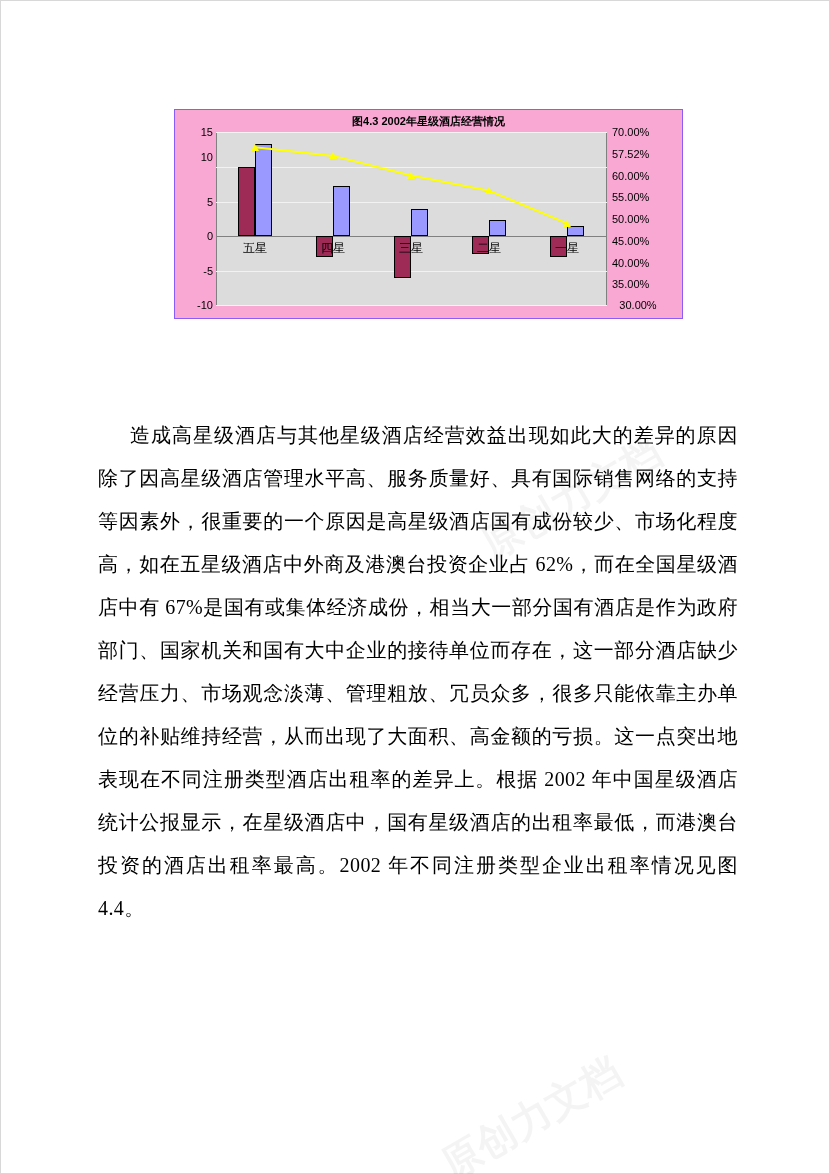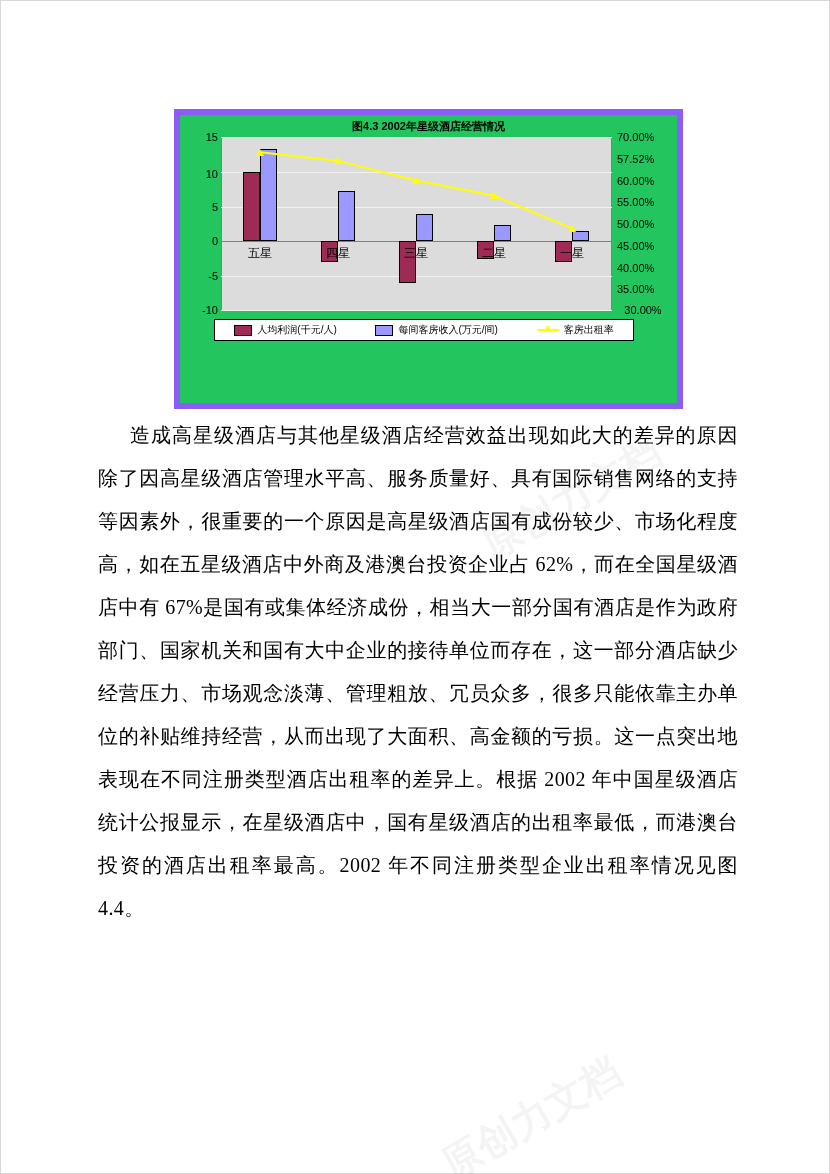--- a/index.html
+++ b/index.html
@@ -23,23 +23,23 @@
     box-sizing: border-box;
     border: 1px solid #d8d8d8;
     background: #fff;
   }
   
   .chart-wrap {
     position: absolute;
     left: 173px;
     top: 108px;
     width: 509px;
-    height: 300px;
-    border: 6px solid #8b5cf6;
-    background: #22c55e;
+    height: 210px;
+    border: 1px solid #8b5cf6;
+    background: #f9a8d4;
     box-sizing: border-box;
   }
   .chart-title {
     text-align: center;
     font-family: "Liberation Sans", sans-serif;
     font-size: 11px;
     font-weight: bold;
     padding-top: 4px;
     letter-spacing: 0px;
   }
@@ -188,21 +188,21 @@
       <div class="plot"></div>
 
       <div class="gridline" style="top:0px;"></div>
       <div class="gridline" style="top:34.8px;"></div>
       <div class="gridline" style="top:69.6px;"></div>
       <div class="axis-line-zero" style="top:104.4px;"></div>
       <div class="gridline" style="top:139.2px;"></div>
       <div class="gridline" style="top:173px;"></div>
 
       <div class="ytick-left" style="top:-6px;">15</div>
-      <div class="ytick-left" style="top:31px;">10</div>
+      <div class="ytick-left" style="top:19px;">10</div>
       <div class="ytick-left" style="top:63.6px;">5</div>
       <div class="ytick-left" style="top:98.4px;">0</div>
       <div class="ytick-left" style="top:133.2px;">-5</div>
       <div class="ytick-left" style="top:167px;">-10</div>
 
       <div class="ytick-right" style="top:-6px;">70.00%</div>
       <div class="ytick-right" style="top:15.75px;">57.52%</div>
       <div class="ytick-right" style="top:37.5px;">60.00%</div>
       <div class="ytick-right" style="top:59.25px;">55.00%</div>
       <div class="ytick-right" style="top:81px;">50.00%</div>
@@ -234,34 +234,20 @@
       <svg width="391" height="174" style="position:absolute;left:0;top:0;">
         <polyline points="39,15.2 117,23.9 195,43.5 273,58.7 351,91.4" fill="none" stroke="#ffff00" stroke-width="2"></polyline>
       </svg>
       <div class="marker" style="left:35px; top:11.5px;"></div>
       <div class="marker" style="left:113px; top:20.2px;"></div>
       <div class="marker" style="left:191px; top:39.8px;"></div>
       <div class="marker" style="left:269px; top:55px;"></div>
       <div class="marker" style="left:347px; top:87.7px;"></div>
     </div>
 
-    <div class="legend">
-      <div class="legend-item">
-        <span class="swatch profit"></span>
-        <span>人均利润(千元/人)</span>
-      </div>
-      <div class="legend-item">
-        <span class="swatch revenue"></span>
-        <span>每间客房收入(万元/间)</span>
-      </div>
-      <div class="legend-item">
-        <span class="swatch rate"></span>
-        <span>客房出租率</span>
-      </div>
-    </div>
   </div>
 
 
   <div class="body-text">造成高星级酒店与其他星级酒店经营效益出现如此大的差异的原因除了因高星级酒店管理水平高、服务质量好、具有国际销售网络的支持等因素外，很重要的一个原因是高星级酒店国有成份较少、市场化程度高，如在五星级酒店中外商及港澳台投资企业占 62%，而在全国星级酒店中有 67%是国有或集体经济成份，相当大一部分国有酒店是作为政府部门、国家机关和国有大中企业的接待单位而存在，这一部分酒店缺少经营压力、市场观念淡薄、管理粗放、冗员众多，很多只能依靠主办单位的补贴维持经营，从而出现了大面积、高金额的亏损。这一点突出地表现在不同注册类型酒店出租率的差异上。根据 2002 年中国星级酒店统计公报显示，在星级酒店中，国有星级酒店的出租率最低，而港澳台投资的酒店出租率最高。2002 年不同注册类型企业出租率情况见图 4.4。</div>
 
   <div class="watermark wm1">原创力文档</div>
   <div class="watermark wm2">原创力文档</div>
 </div>
 
 </body></html>

